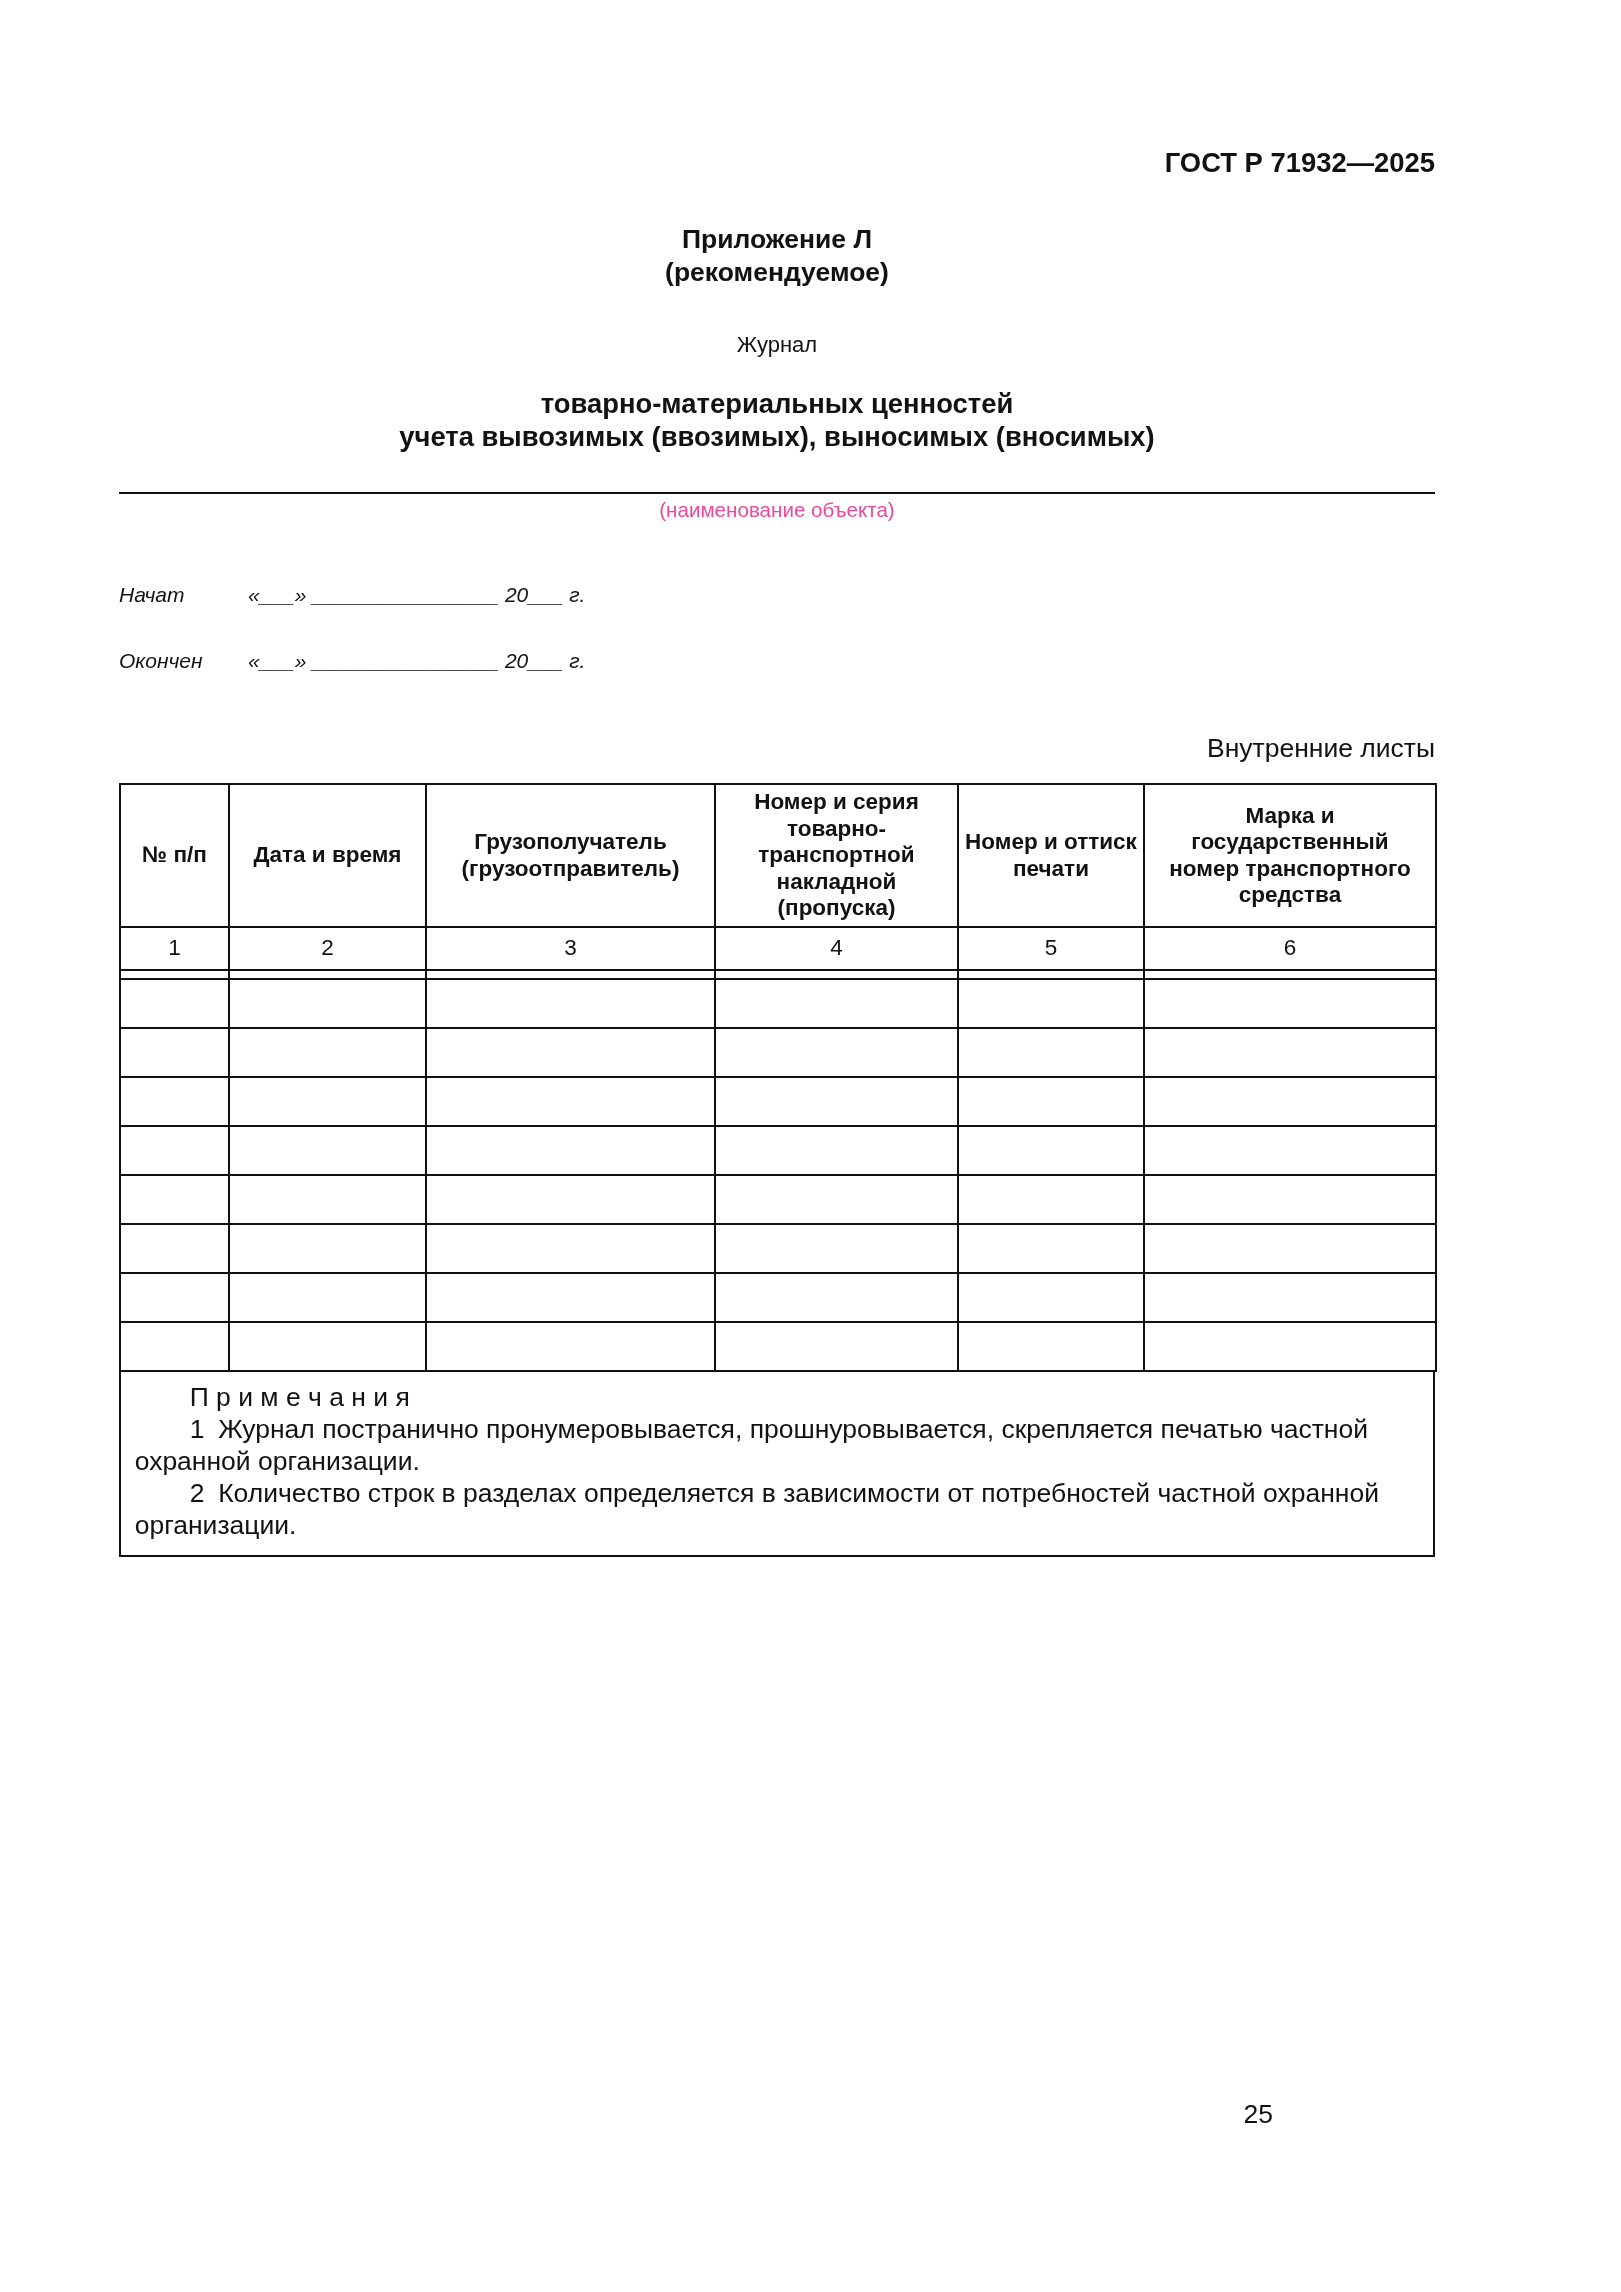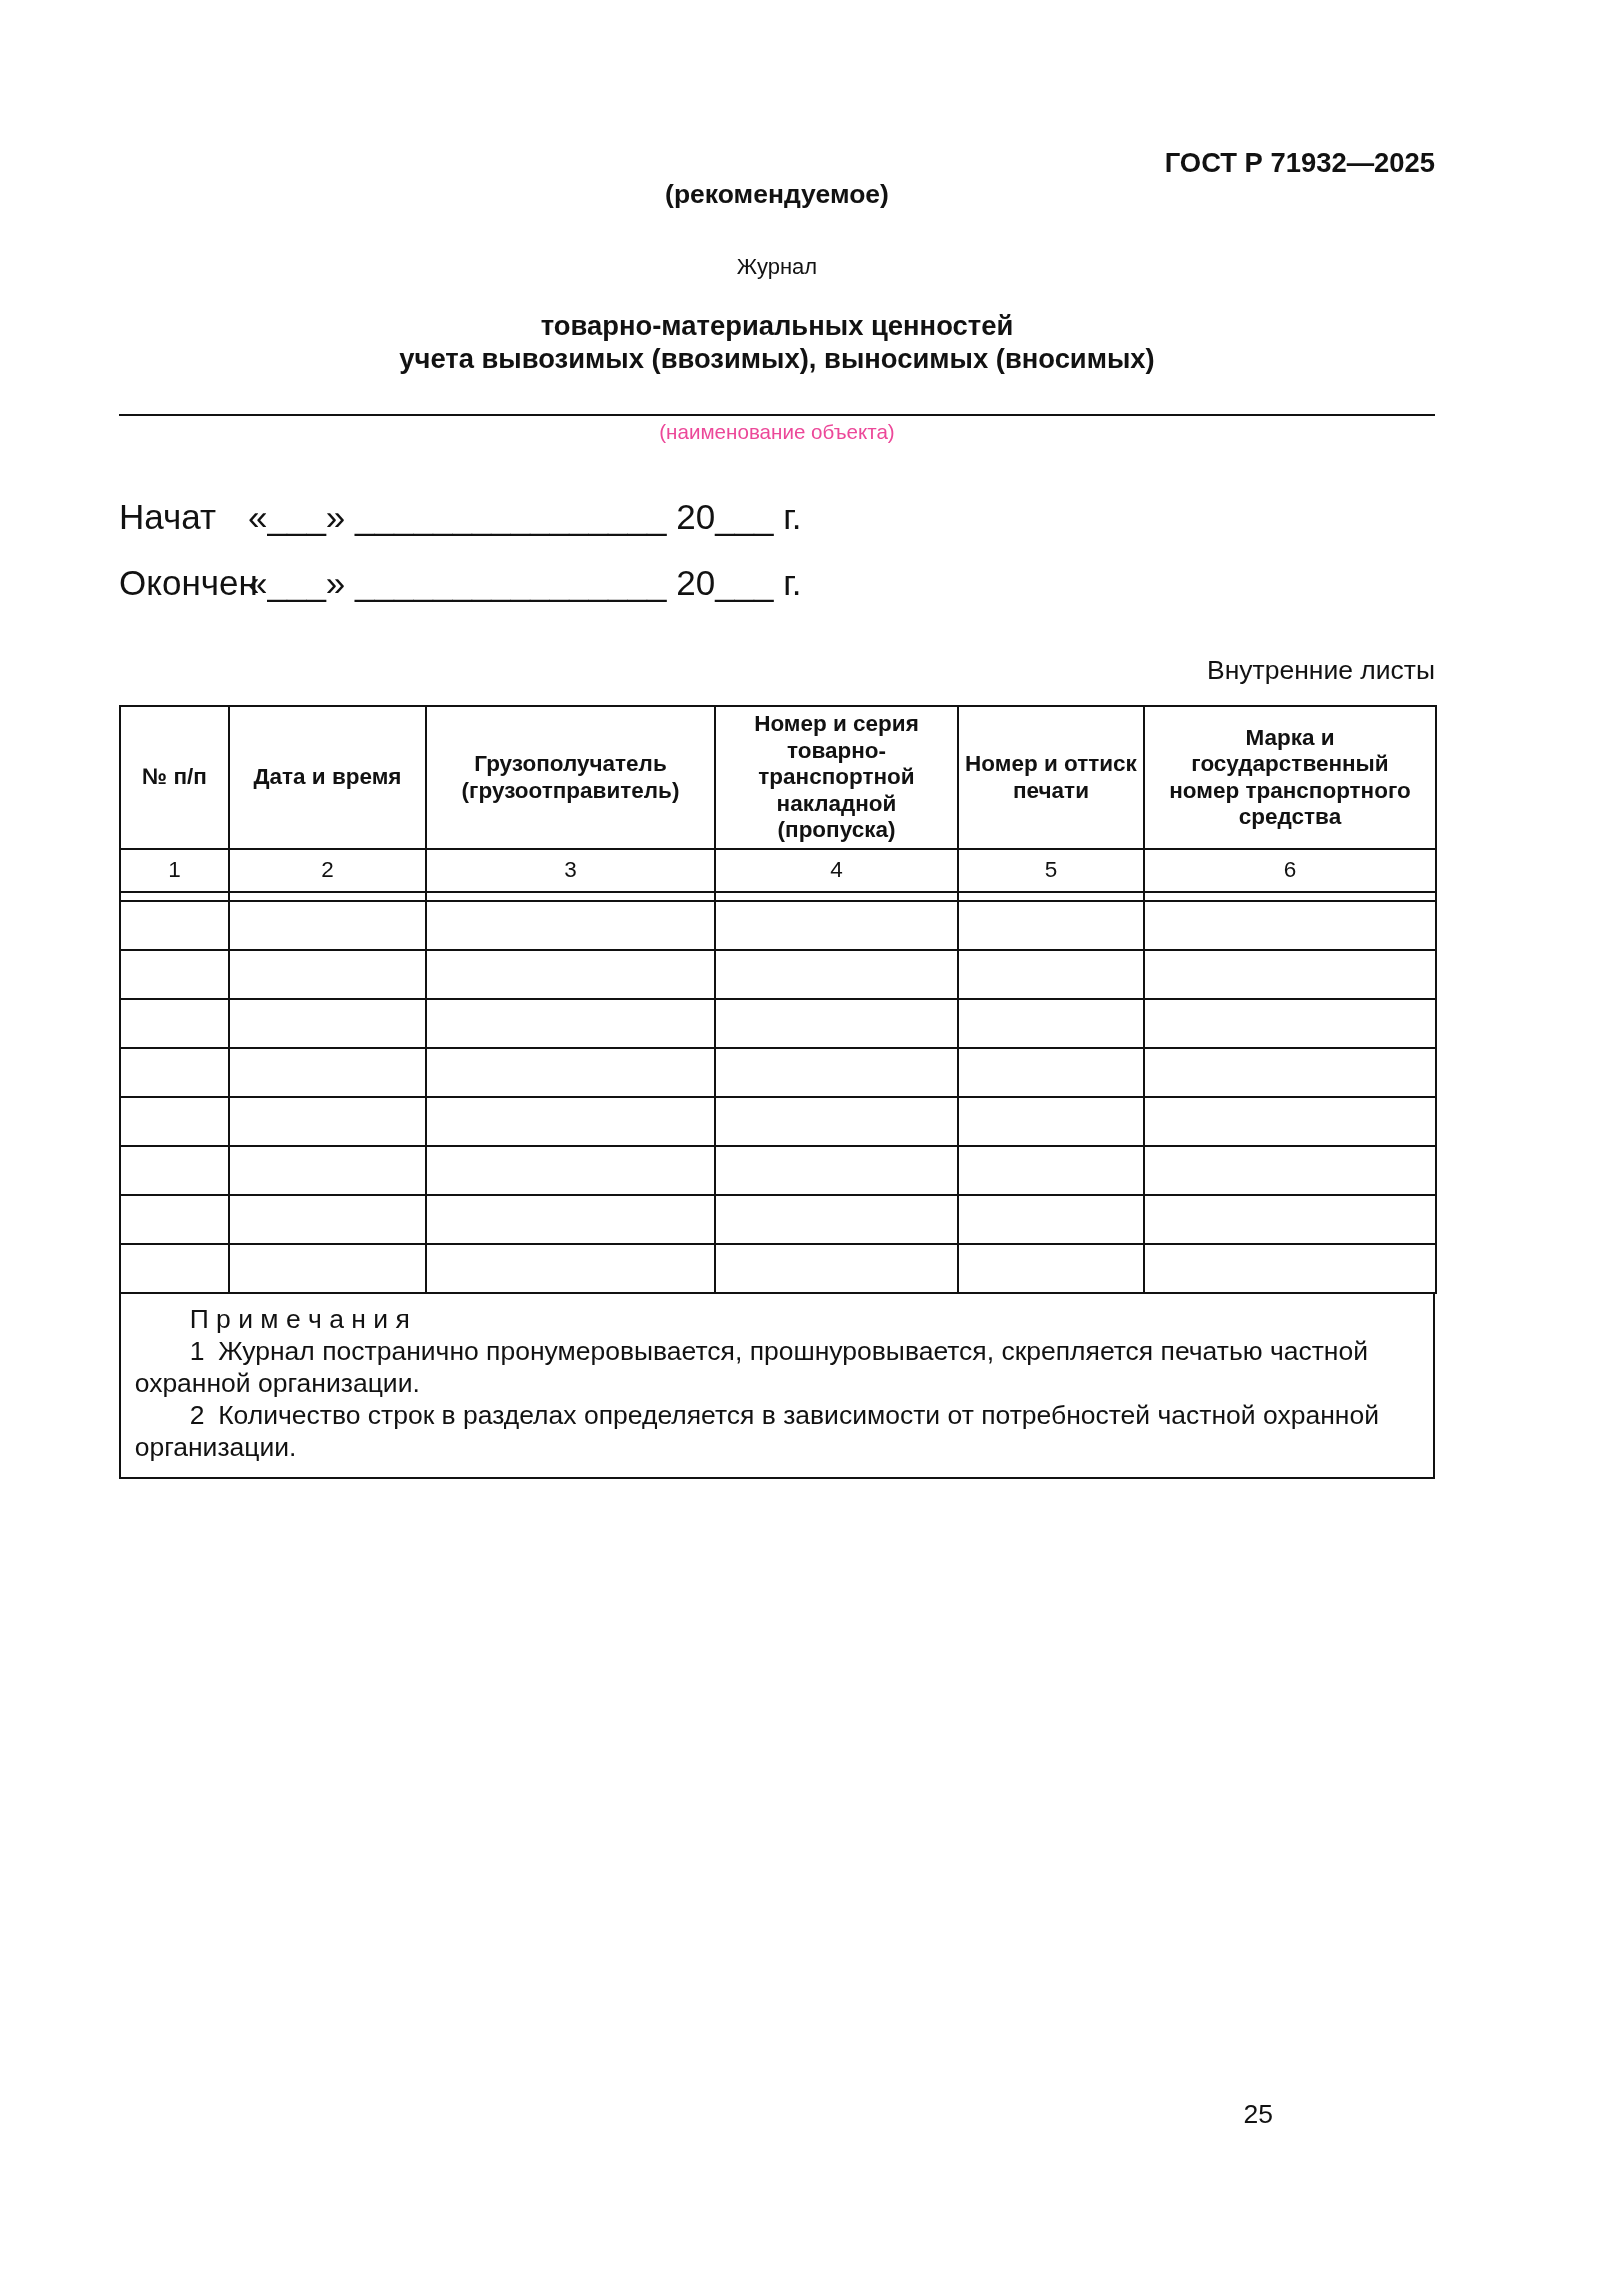--- a/index.html
+++ b/index.html
@@ -67,22 +67,23 @@
     height: 2px;
   }
   .name-caption {
     margin-top: 4.9px;
     text-align: center;
     font-size: 20.6px;
     line-height: 23.5px;
     color: #ec4899;
   }
   .date-row {
-    font-size: 35px;
-    line-height: 31px;
+    font-size: 21px;
+    line-height: 31px;
+    font-style: italic;
   }
   .date-row.first { margin-top: 57px; }
   .date-row.second { margin-top: 35px; }
   .date-row .lbl {
     display: inline-block;
     width: 129px;
   }
   .inner-label {
     margin-top: 57px;
     text-align: right;
@@ -136,20 +137,21 @@
   }
 </style>
 </head>
 <body>
 
 <div class="page">
   <div class="content">
 
     <div class="gost-header">ГОСТ Р 71932—2025</div>
 
+    <div class="appendix-label">Приложение Л</div>
     <div class="appendix-kind">(рекомендуемое)</div>
 
     <div class="doc-title">Журнал</div>
 
     <div class="doc-subtitle">
       <div>товарно-материальных ценностей</div>
       <div>учета вывозимых (ввозимых), выносимых (вносимых)</div>
     </div>
 
 

